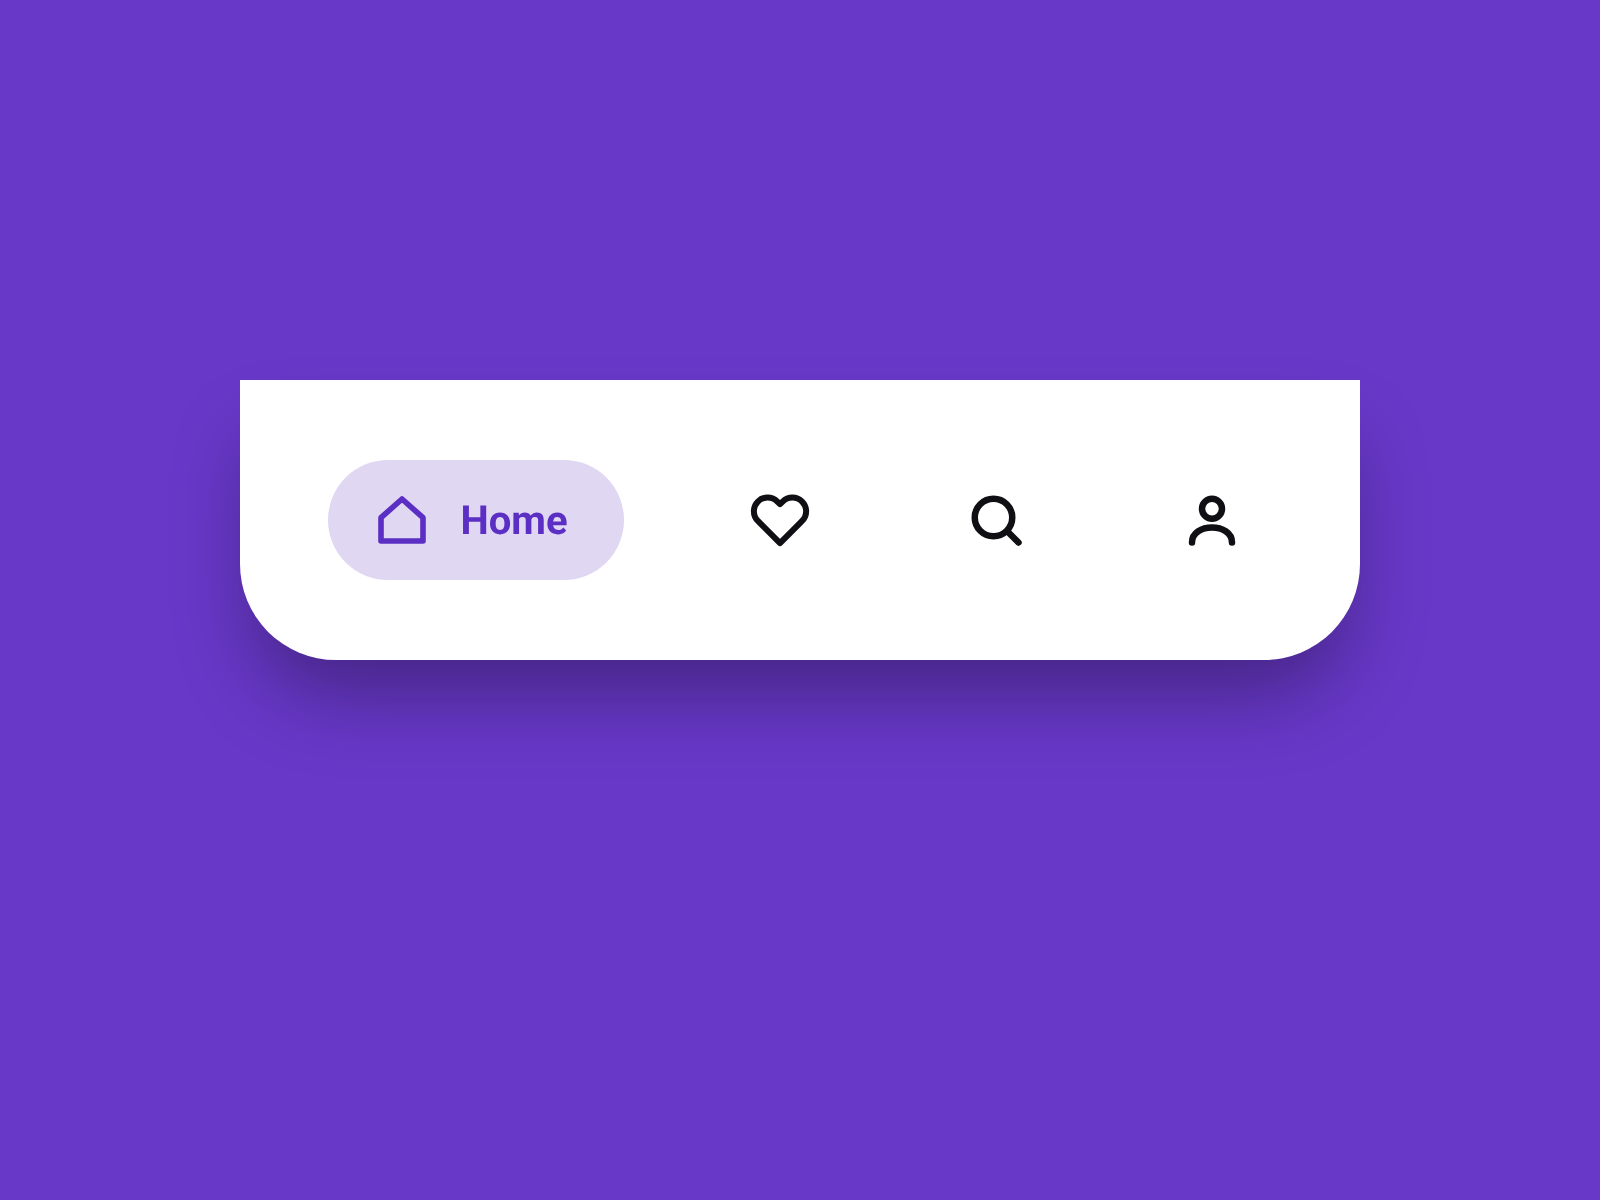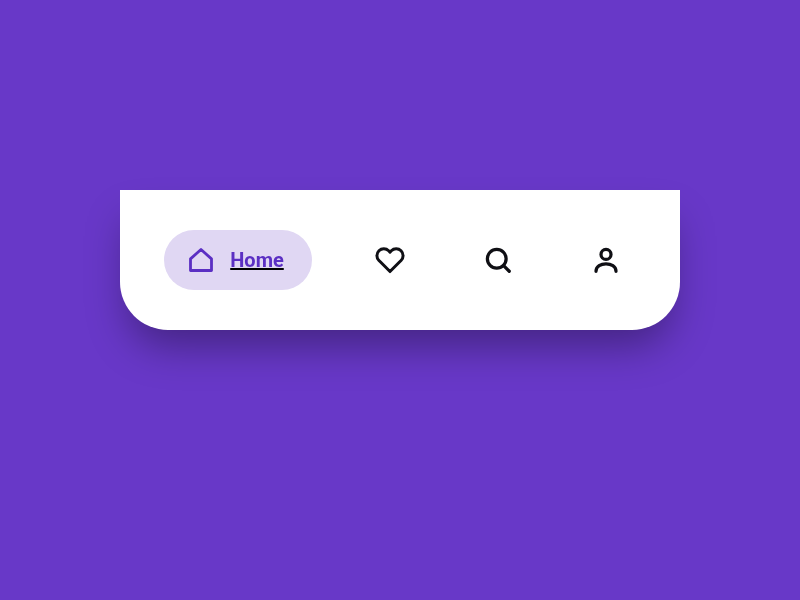--- a/index.html
+++ b/index.html
@@ -19,21 +19,20 @@
       background: #ffffff;
       border-bottom-left-radius: 48px;
       border-bottom-right-radius: 48px;
       display: flex;
       align-items: center;
       justify-content: center;
       gap: 48px;
       box-shadow: 0 24px 40px -8px rgba(0,0,0,0.35);
       position: relative;
       margin-top: -80px;
-      text-decoration: underline;
     }
     .nav-item {
       display: flex;
       align-items: center;
       justify-content: center;
       cursor: pointer;
       height: 60px;
       min-width: 60px;
       border-radius: 999px;
       padding: 0 10px;

